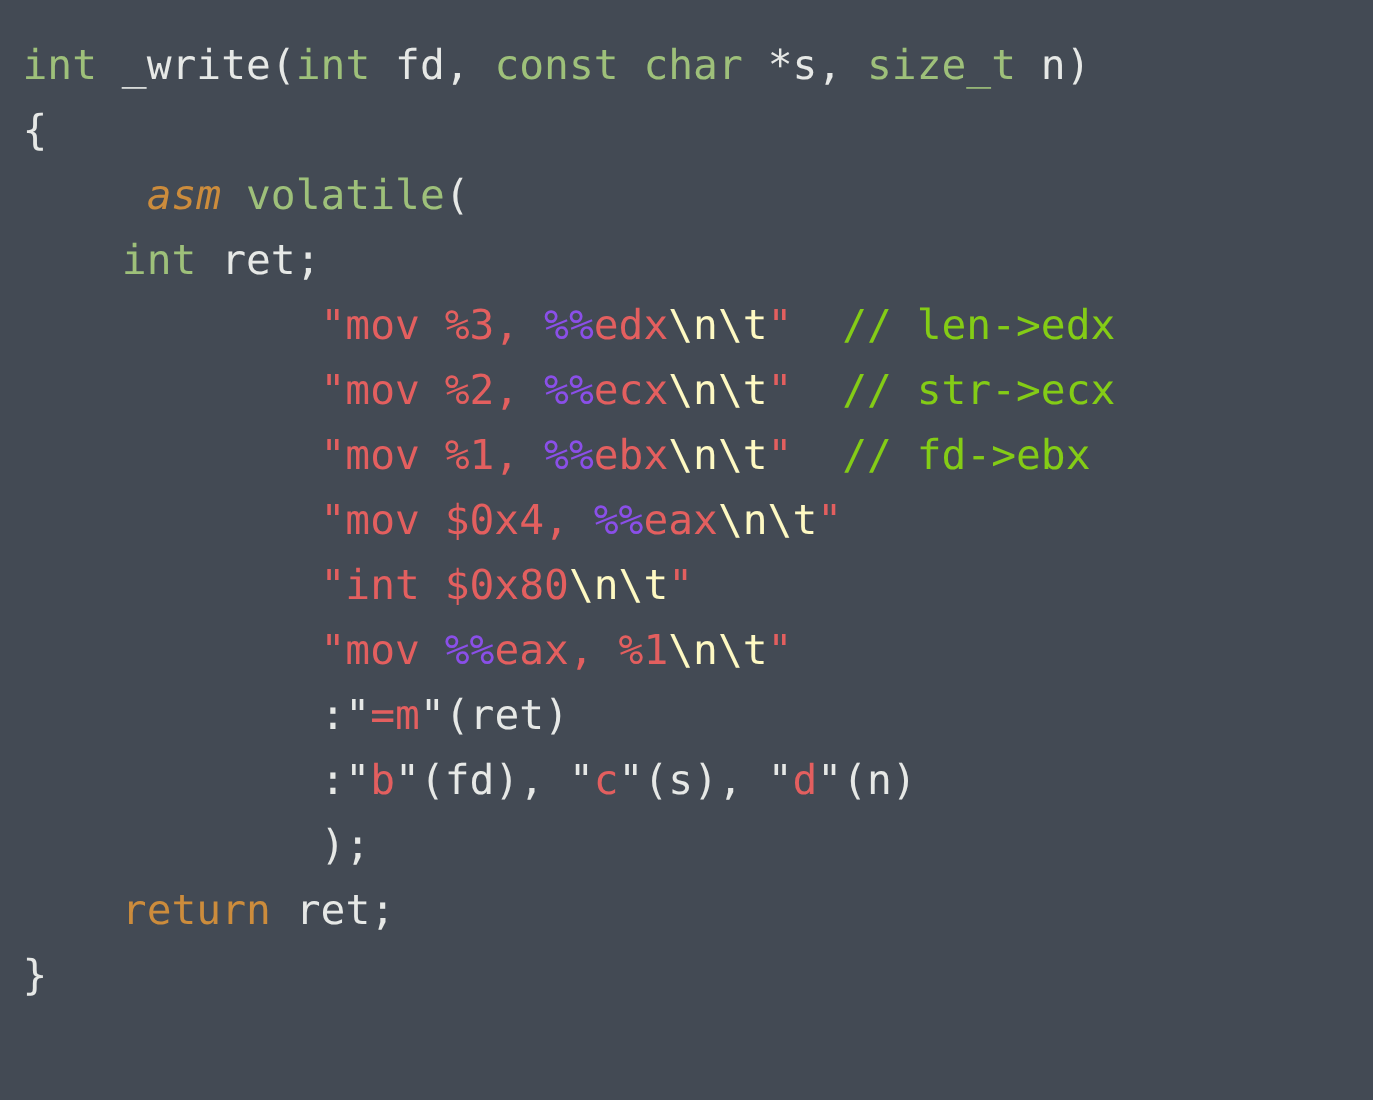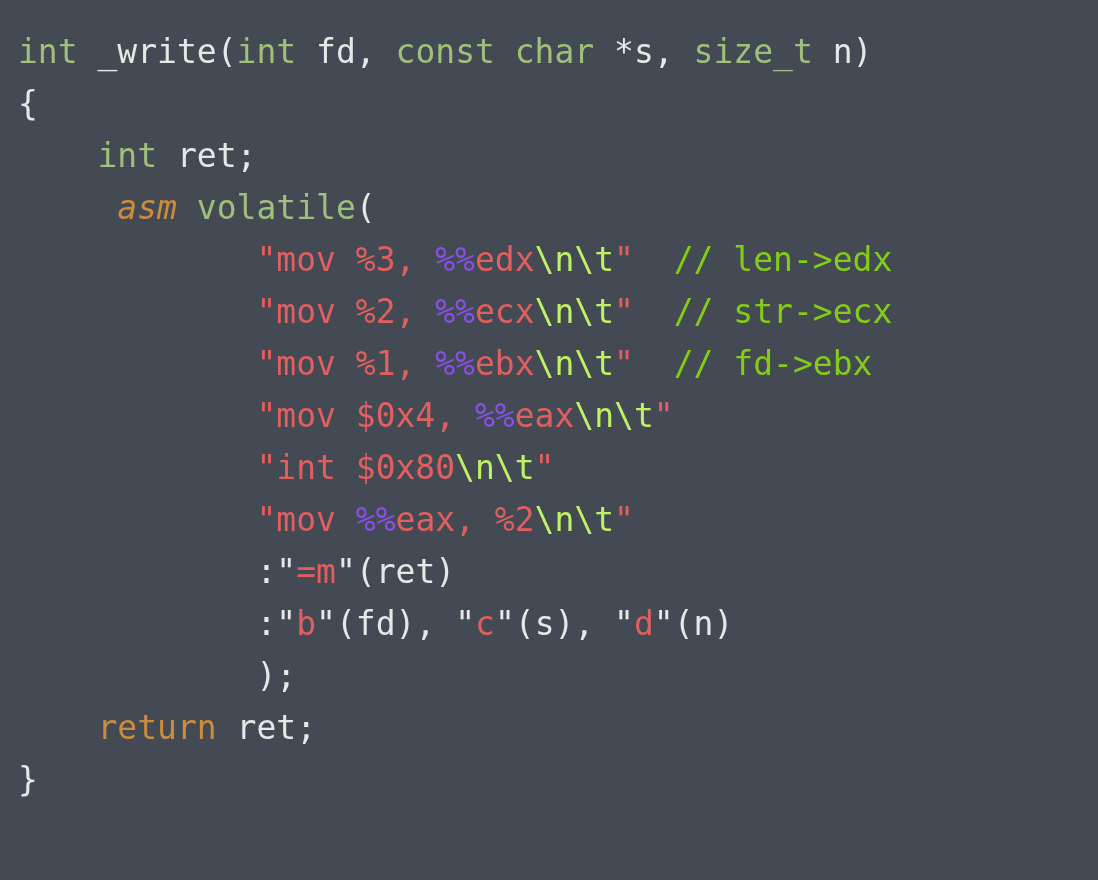--- a/index.html
+++ b/index.html
@@ -29,39 +29,39 @@
     padding-left: 18px;
     font-family: "DejaVu Sans Mono", "Liberation Mono", monospace;
   }
   
   .t-plain    { color: #e6e8e6; }
   .t-keyword  { color: #9ec07a; }
   .t-type     { color: #9ec07a; }
   .t-storage  { color: #cc8c3c; font-style: italic; }
   .t-return   { color: #cc8c3c; text-align: right; }
   .t-string   { color: #e35f5f; }
-  .t-escape   { color: #bef264; }
+  .t-escape   { color: #fef9c3; }
   .t-percent  { color: #8a4fe8; }
   .t-comment  { color: #84cc16; }
   .t-punct    { color: #e6e8e6; }
 </style>
 </head>
 <body>
 
 <div id="code-surface">
   <div id="code-lines">
       <div class="code-line"><span class="t-type">int</span><span class="t-plain"> </span><span class="t-plain">_write</span><span class="t-punct">(</span><span class="t-type">int</span><span class="t-plain"> fd, </span><span class="t-keyword">const</span><span class="t-plain"> </span><span class="t-type">char</span><span class="t-plain"> *s, </span><span class="t-type">size_t</span><span class="t-plain"> n)</span></div>
       <div class="code-line"><span class="t-punct">{</span></div>
+      <div class="code-line"><span>     </span><span class="t-storage">asm</span><span class="t-plain"> </span><span class="t-keyword">volatile</span><span class="t-punct">(</span></div>
       <div class="code-line"><span>    </span><span class="t-type">int</span><span class="t-plain"> ret;</span></div>
-      <div class="code-line"><span>     </span><span class="t-storage">asm</span><span class="t-plain"> </span><span class="t-keyword">volatile</span><span class="t-punct">(</span></div>
       <div class="code-line"><span>            </span><span class="t-string">"mov %3, </span><span class="t-percent">%%</span><span class="t-string">edx</span><span class="t-escape">\n\t</span><span class="t-string">"</span><span class="t-plain">  </span><span class="t-comment">// len-&gt;edx</span></div>
       <div class="code-line"><span>            </span><span class="t-string">"mov %2, </span><span class="t-percent">%%</span><span class="t-string">ecx</span><span class="t-escape">\n\t</span><span class="t-string">"</span><span class="t-plain">  </span><span class="t-comment">// str-&gt;ecx</span></div>
       <div class="code-line"><span>            </span><span class="t-string">"mov %1, </span><span class="t-percent">%%</span><span class="t-string">ebx</span><span class="t-escape">\n\t</span><span class="t-string">"</span><span class="t-plain">  </span><span class="t-comment">// fd-&gt;ebx</span></div>
       <div class="code-line"><span>            </span><span class="t-string">"mov $0x4, </span><span class="t-percent">%%</span><span class="t-string">eax</span><span class="t-escape">\n\t</span><span class="t-string">"</span></div>
       <div class="code-line"><span>            </span><span class="t-string">"int $0x80</span><span class="t-escape">\n\t</span><span class="t-string">"</span></div>
-      <div class="code-line"><span>            </span><span class="t-string">"mov </span><span class="t-percent">%%</span><span class="t-string">eax, %2</span><span class="t-escape">\n\t</span><span class="t-string">"</span></div>
+      <div class="code-line"><span>            </span><span class="t-string">"mov </span><span class="t-percent">%%</span><span class="t-string">eax, %1</span><span class="t-escape">\n\t</span><span class="t-string">"</span></div>
       <div class="code-line"><span>            </span><span class="t-punct">:</span><span class="t-plain">"</span><span class="t-string">=m</span><span class="t-plain">"</span><span class="t-plain">(ret)</span></div>
       <div class="code-line"><span>            </span><span class="t-punct">:</span><span class="t-plain">"</span><span class="t-string">b</span><span class="t-plain">"</span><span class="t-plain">(fd), </span><span class="t-plain">"</span><span class="t-string">c</span><span class="t-plain">"</span><span class="t-plain">(s), </span><span class="t-plain">"</span><span class="t-string">d</span><span class="t-plain">"</span><span class="t-plain">(n)</span></div>
       <div class="code-line"><span>            </span><span class="t-punct">);</span></div>
       <div class="code-line"><span>    </span><span class="t-return">return</span><span class="t-plain"> ret;</span></div>
       <div class="code-line"><span class="t-punct">}</span></div>
     </div>
 </div>
 
 </body></html>

